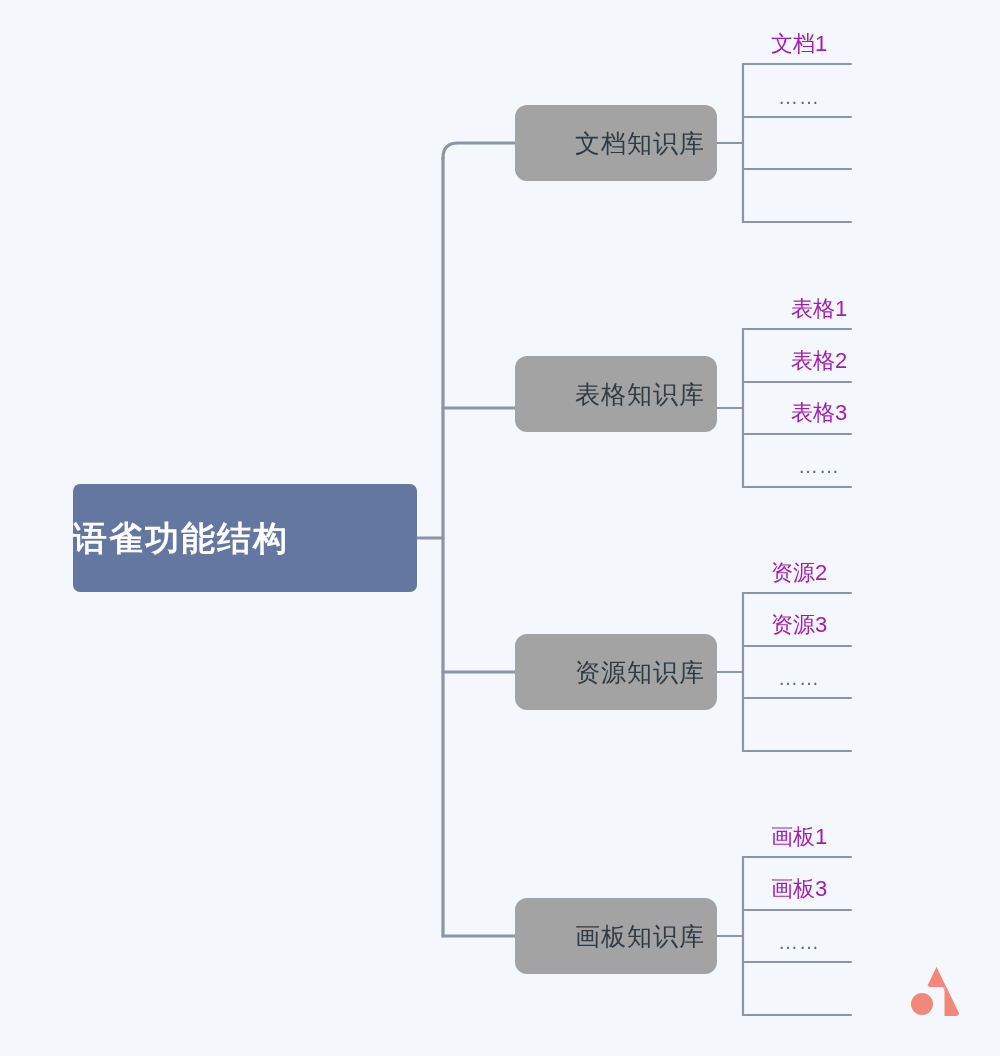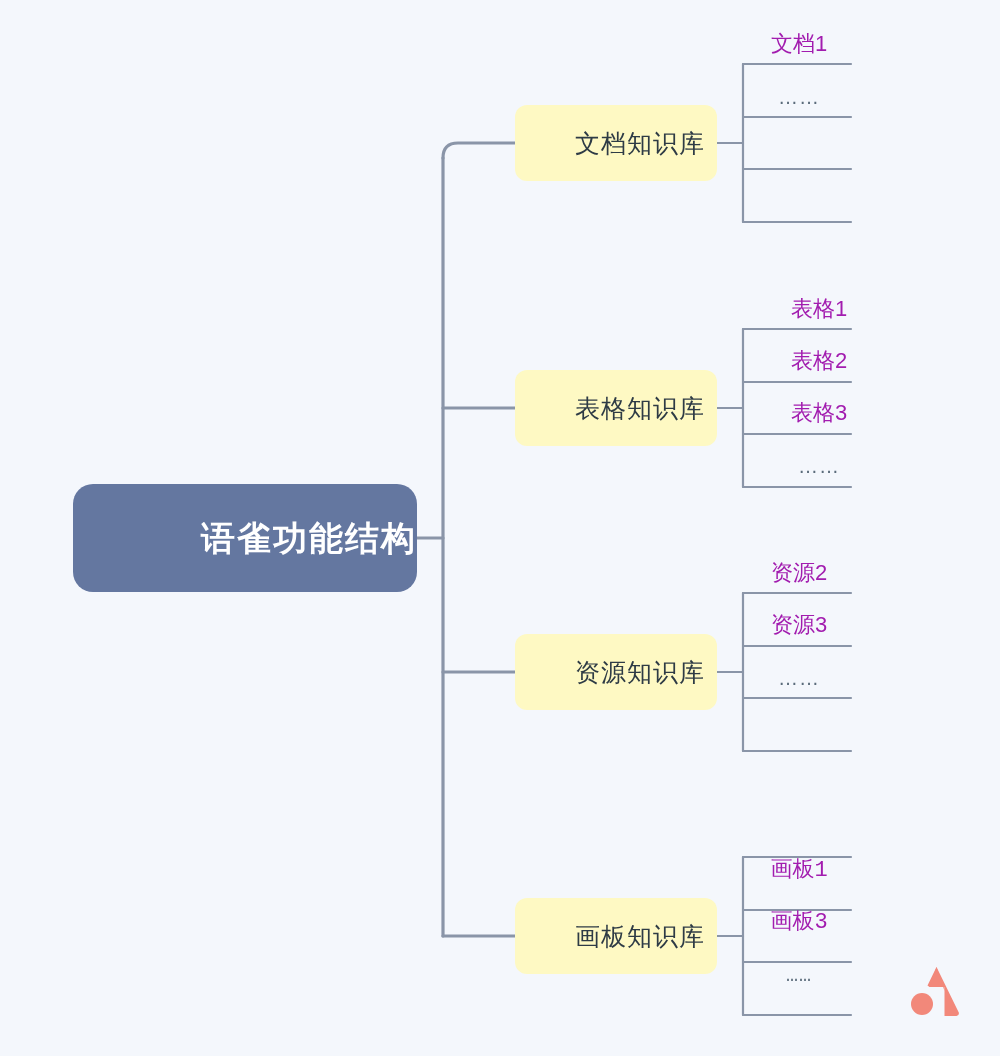--- a/index.html
+++ b/index.html
@@ -33,42 +33,42 @@
 
   
   .root-node {
     position: absolute;
     left: 73px;
     top: 484px;
     width: 344px;
     height: 108px;
     background: #647architecture;
     background: #6477a0;
-    border-radius: 20px;
+    border-radius: 7px;
     display: flex;
     align-items: center;
-    justify-content: flex-end;
+    justify-content: flex-start;
     box-sizing: border-box;
   }
   .root-label {
     color: #ffffff;
     font-size: 34px;
     font-weight: bold;
     letter-spacing: 2px;
     line-height: 1;
     white-space: nowrap;
   }
 
   
   .branch-node {
     position: absolute;
     left: 515px;
     width: 202px;
     height: 76px;
-    background: #fef9c3;
+    background: #a3a3a3;
     border-radius: 12px;
     display: flex;
     align-items: center;
     justify-content: center;
     box-sizing: border-box;
     padding-left: 48px;
   }
   .branch-label {
     color: #2e3b45;
     font-size: 25px;
@@ -167,21 +167,21 @@
   </svg>
 
   <div class="root-node">
     <span class="root-label">语雀功能结构</span>
   </div>
 
   <div class="branch-node" style="top:105px;">
     <span class="branch-label">文档知识库</span>
   </div>
 
-  <div class="branch-node" style="top:370px;justify-content:center;">
+  <div class="branch-node" style="top:356px;justify-content:center;">
     <span class="branch-label">表格知识库</span>
   </div>
 
   <div class="branch-node" style="top:898px;">
     <span class="branch-label">画板知识库</span>
   </div>
 
   <div class="branch-node" style="top:634px;">
     <span class="branch-label">资源知识库</span>
   </div>
@@ -215,21 +215,21 @@
       <span class="leaf-label">资源2</span>
     </div>
     <div class="leaf-item">
       <span class="leaf-label">资源3</span>
     </div>
     <div class="leaf-item">
       <span class="leaf-label ellipsis">……</span>
     </div>
   </div>
 
-  <div class="leaf-group" style="top:839px;font-family:Liberation Mono, monospace;">
+  <div class="leaf-group" style="top:805px;">
     <div class="leaf-item">
       <span class="leaf-label">画板1</span>
     </div>
     <div class="leaf-item">
       <span class="leaf-label">画板3</span>
     </div>
     <div class="leaf-item">
       <span class="leaf-label ellipsis">……</span>
     </div>
   </div>

